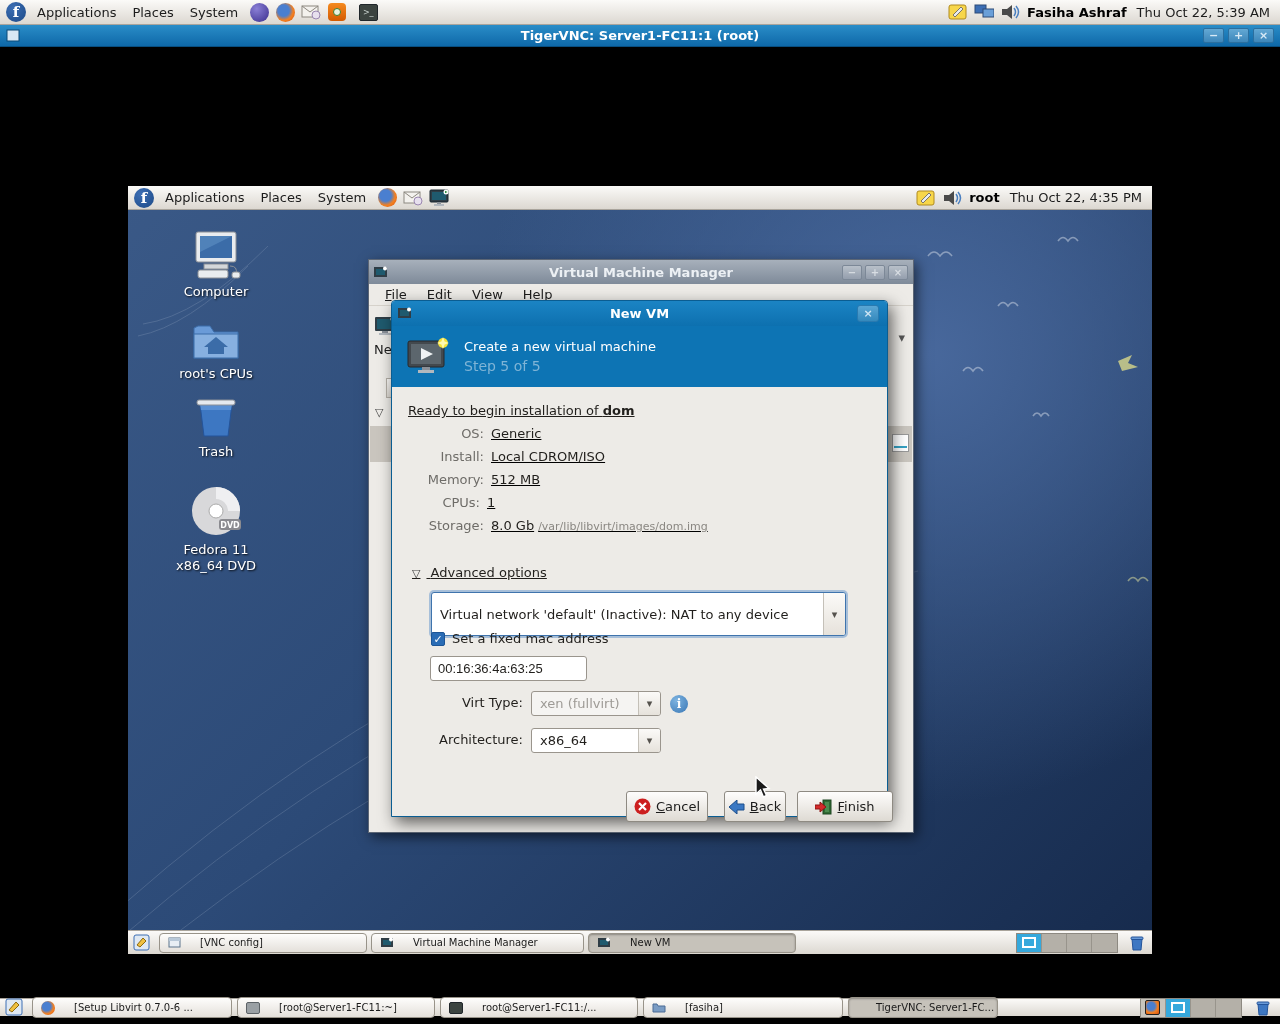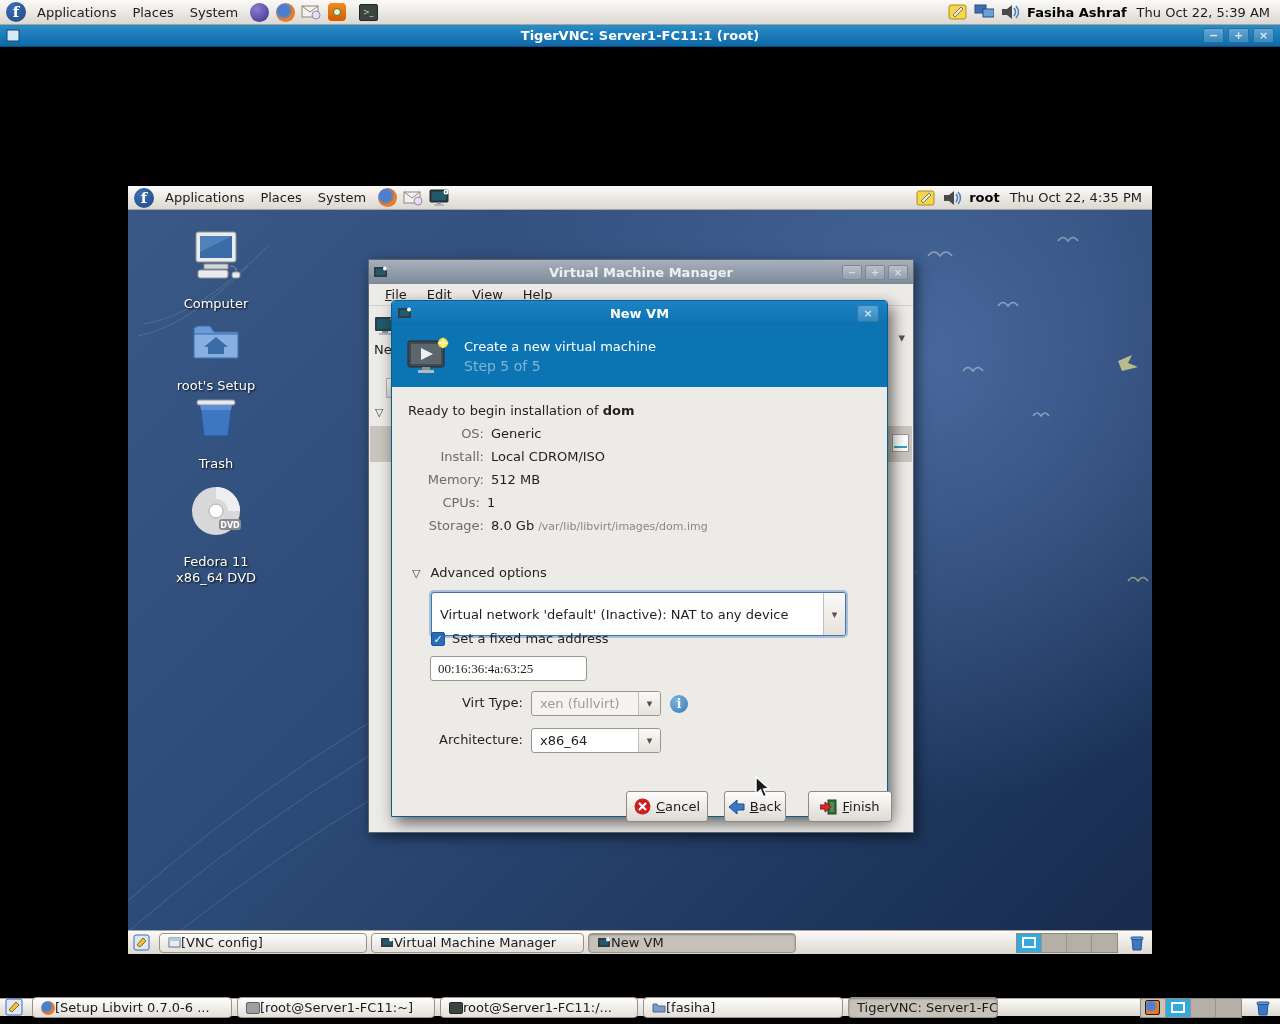--- a/index.html
+++ b/index.html
@@ -4,21 +4,21 @@
 <style>
   * { margin:0; padding:0; box-sizing:border-box; }
   html,body { width:1280px; height:1024px; overflow:hidden; font-family:"DejaVu Sans",sans-serif; background:#000; }
   .abs { position:absolute; }
 
   
   .panel { background:linear-gradient(#fbfaf8,#dcd8d1); border-bottom:1px solid #a9a49c; }
   .panel-bottom { background:linear-gradient(#fbfaf8,#dcd8d1); border-top:1px solid #a9a49c; }
   .menu-item { font-size:13px; color:#1c1c1c; padding:3px 8px; cursor:default; }
   .task-btn { background:linear-gradient(#fefdfc,#e4e0da); border:1px solid #989389; border-radius:4px;
-              display:flex; align-items:center; gap:0; padding:0 8px; font-size:13px; color:#1a1a1a;
+              display:flex; align-items:center; gap:19px; padding:0 8px; font-size:10px; color:#1a1a1a;
               overflow:hidden; white-space:nowrap; }
   .task-btn.active { background:#c6c2ba; box-shadow:inset 0 1px 2px rgba(0,0,0,.3); }
   .gtk-btn { background:linear-gradient(#fefdfc,#dedad3); border:1px solid #8e8a82; border-radius:3px;
              display:flex; align-items:center; justify-content:center; gap:5px; font-size:13px; color:#1c1c1c;margin-top:19px; }
   .mn { text-decoration:underline; }
 
   
   #host-panel { left:0; top:0; width:1280px; height:25px; display:flex; align-items:center; }
   #host-panel .spacer { flex:1; }
   .fedora-logo { width:20px; height:20px; border-radius:50%; background:radial-gradient(circle at 35% 30%,#3c6eb4,#1d4a87);
@@ -37,21 +37,21 @@
 
   
   #remote { left:128px; top:139px; width:1024px; height:768px;
             background:radial-gradient(circle at 78% 22%, #48689c 0%, rgba(72,104,156,0) 45%),
                        linear-gradient(135deg,#3a5987 0%, #2c4a77 45%, #162a4c 100%); overflow:hidden; }
   #r-panel { left:0; top:0; width:1024px; height:24px; display:flex; align-items:center; position:absolute; }
   #r-panel .spacer { flex:1; }
 
   
   .desk-ico { width:116px; text-align:center; position:absolute; left:30px; }
-  .desk-ico .lbl { color:#fff; font-size:13px; text-shadow:1px 1px 2px rgba(0,0,0,.9); margin-top:12px; line-height:16px; }
+  .desk-ico .lbl { color:#fff; font-size:13px; text-shadow:1px 1px 2px rgba(0,0,0,.9); margin-top:0; line-height:16px; }
 
   
   #vmm { left:240px; top:73px; width:546px; height:574px; background:#edebe7; box-shadow:3px 4px 12px rgba(0,0,0,.55);
          border:1px solid #5c6675; }
   #vmm-tb { height:24px; background:linear-gradient(#a7b0bb,#7e8a99); display:flex; align-items:center; padding:0 4px; }
   #vmm-tb .title { position:absolute; left:0; right:0; text-align:center; color:#ecf0f4; font-weight:bold; font-size:13px; }
   .vmm-ctl { width:20px; height:15px; border-radius:2px; background:linear-gradient(#b8c0c9,#949ead); border:1px solid #7c8897;
              color:#d8dde3; font-size:10px; line-height:13px; text-align:center; margin-left:3px; font-weight:bold; z-index:2; }
   #vmm-menubar { height:22px; background:#edebe7; display:flex; align-items:center; padding-left:6px; border-bottom:1px solid #d6d2cb; }
   #vmm-menubar div { font-size:13px; color:#1c1c1c; padding:2px 10px; }
@@ -66,32 +66,32 @@
   
   #dlg { left:263px; top:114px; width:497px; height:517px; background:#edebe7; border:1px solid #0a5d92;
          border-radius:4px 4px 0 0; box-shadow:4px 6px 16px rgba(0,0,0,.6); }
   #dlg-tb { height:25px; background:linear-gradient(#1b84c4,#0d70af); border-radius:3px 3px 0 0; display:flex; align-items:center; padding:0 5px; }
   #dlg-tb .title { position:absolute; left:0; right:0; text-align:center; color:#fff; font-weight:bold; font-size:13px; }
   #dlg-close { position:absolute; right:8px; top:4px; width:22px; height:17px; border-radius:3px; background:linear-gradient(#5aa6d4,#3489bd);
                border:1px solid #2a7ab0; color:#cfe6f4; font-size:11px; font-weight:bold; text-align:center; line-height:15px; }
   #dlg-header { height:61px; background:#0d74b4; display:flex; align-items:center; padding:0 14px; gap:14px; }
   #dlg-header .ht { color:#fff; font-size:13px; }
   #dlg-header .hs { color:#7fb4d6; font-size:14px; margin-top:4px; }
-  .sum-row { position:absolute; font-size:13px; }
+  .sum-row { position:absolute; font-size:13px;text-decoration:underline; }
   .sum-lbl { color:#6e6c68; display:inline-block; width:76px; text-align:right; }
   .sum-val { color:#211f1c; margin-left:7px; }
   .sum-note { color:#8a8782; font-size:11px; margin-left:4px; }
   .combo { background:#fff; border:1px solid #9a958d; border-radius:3px; display:flex; align-items:center; font-size:13px; color:#211f1c; }
   .combo .txt { flex:1; padding:0 8px; white-space:nowrap; overflow:hidden; }
   .combo .chev { width:22px; align-self:stretch; border-left:1px solid #c4c0b8; display:flex; align-items:center; justify-content:center;
                  color:#55524d; font-size:11px; background:linear-gradient(#fbfaf8,#e6e2db); border-radius:0 2px 2px 0; }
   .combo.focus { border:1px solid #3f74ad; box-shadow:0 0 0 2px rgba(82,138,199,.45); }
   .combo.disabled .txt { color:#9e9b96; }
   .combo.disabled { background:#f5f4f2; }
-  .entry { background:#fff; border:1px solid #9a958d; border-radius:3px; font-size:13px; color:#211f1c; padding:0 7px; font-family:Liberation Serif, serif; }
+  .entry { background:#fff; border:1px solid #9a958d; border-radius:3px; font-size:13px; color:#211f1c; padding:0 7px; font-family:Liberation Sans, sans-serif; }
   .chkbox { width:14px; height:14px; background:#2a6cb5; border:1px solid #1d5596; border-radius:2px; color:#fff;
             font-size:11px; line-height:13px; text-align:center; font-weight:bold; }
   .info-ico { width:18px; height:18px; border-radius:50%; background:radial-gradient(circle at 35% 30%,#7db3e0,#3a77b5);
               color:#fff; font-size:12px; font-weight:bold; font-family:"DejaVu Serif",serif; text-align:center; line-height:18px; }
   .fld-lbl { font-size:13px; color:#211f1c; position:absolute; text-align:right; }
 
   
   .ws-wrap { display:flex; border:1px solid #8d8981; }
   .ws { width:25px; height:18px; background:#b4b0a8; border-right:1px solid #98948c; position:relative; }
   .ws:last-child { border-right:none; }
@@ -249,21 +249,21 @@
           <rect x="42" y="42" width="8" height="6" rx="2" fill="#e9ecef" stroke="#8c9096"></rect>
       </svg>
       <div class="lbl">Computer</div>
     </div>
     <div class="desk-ico" style="top:134px">
       <svg width="52" height="42">
         <path d="M4 8 L4 38 L48 38 L48 12 L24 12 L20 6 L8 6 Z" fill="#6a9bd8" stroke="#3b6ca8"></path>
         <rect x="4" y="14" width="44" height="24" fill="#87b0e0" stroke="#3b6ca8"></rect>
         <path d="M26 17 L14 27 L18 27 L18 34 L34 34 L34 27 L38 27 Z" fill="#3b6ca8"></path>
       </svg>
-      <div class="lbl">root's Setup</div>
+      <div class="lbl">root's CPUs</div>
     </div>
     <div class="desk-ico" style="top:208px">
       <svg width="48" height="46">
         <path d="M8 10 L40 10 L36 42 L12 42 Z" fill="#3d77c2" stroke="#24549a"></path>
         <path d="M8 10 L40 10 L39 16 L9 16 Z" fill="#5a90d4"></path>
         <rect x="5" y="6" width="38" height="5" rx="2" fill="#e6eaef" stroke="#8c9096"></rect>
       </svg>
       <div class="lbl">Trash</div>
     </div>
     <div class="desk-ico" style="top:300px">
@@ -399,21 +399,21 @@
             <path d="M5 5 L12 12 M12 5 L5 12" stroke="#fff" stroke-width="2.2"></path>
           </svg>
         <span><span class="mn">C</span><span>ancel</span></span>
       </div>
       <div class="gtk-btn abs" style="left:332px;top:471px;width:62px;height:31px">
         <svg width="16" height="14">
             <polygon points="0,7 8,0 8,4 15,4 15,10 8,10 8,14" fill="#3a78c3" stroke="#1d4f8c"></polygon>
           </svg>
         <span><span class="mn">B</span><span>ack</span></span>
       </div>
-      <div class="gtk-btn abs" style="left:416px;top:471px;width:84px;height:31px">
+      <div class="gtk-btn abs" style="left:405px;top:471px;width:96px;height:31px">
         <svg width="17" height="16">
             <rect x="8" y="1" width="8" height="14" fill="#2f6b33" stroke="#1c4420"></rect>
             <rect x="10" y="3" width="4" height="10" fill="#4d8b50"></rect>
             <polygon points="0,8 6,3 6,6 11,6 11,10 6,10 6,13" fill="#d42b2b" stroke="#8e1414" transform="rotate(180 5.5 8)"></polygon>
           </svg>
         <span><span class="mn">F</span><span>inish</span></span>
       </div>
     </div>
 
     <svg id="cursor" class="abs">

